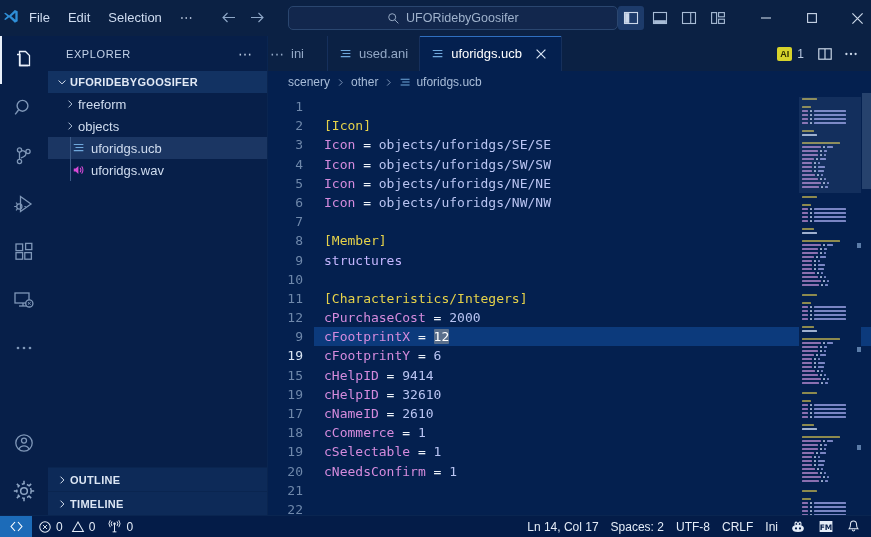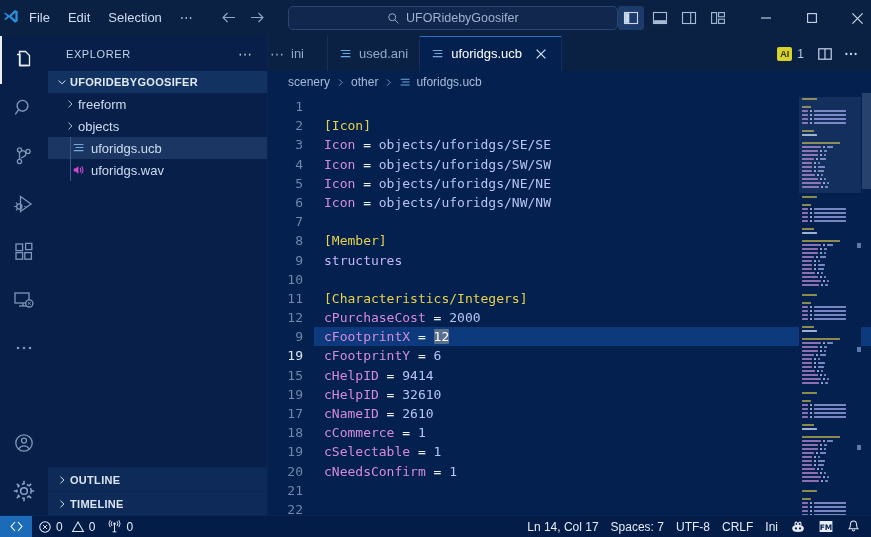--- a/index.html
+++ b/index.html
@@ -1193,21 +1193,21 @@
           <circle cx="8" cy="5" r="1.3" fill="#e4ecf7"></circle>
           <path d="M5.3 2.6a4 4 0 0 0 0 4.8M10.7 2.6a4 4 0 0 1 0 4.8M3.4 1.3a6.4 6.4 0 0 0 0 7.4M12.6 1.3a6.4 6.4 0 0 1 0 7.4" stroke="#e4ecf7" stroke-width="1.05" fill="none"></path>
           <path d="M8 6.3v7.4M6 13.7h4" stroke="#e4ecf7" stroke-width="1.05"></path>
         </svg>
       </span>
       <span>0</span>
     </div>
 
     <div class="sb-right">
       <div class="sb-item">Ln 14, Col 17</div>
-      <div class="sb-item">Spaces: 7</div>
+      <div class="sb-item">Spaces: 2</div>
       <div class="sb-item">UTF-8</div>
       <div class="sb-item">CRLF</div>
       <div class="sb-item">Ini</div>
 
       <div class="sb-item">
         <svg width="16" height="16" viewBox="0 0 16 16">
           <path d="M2.2 9.4c0-2.4 2.6-3.6 5.8-3.6s5.8 1.2 5.8 3.6c0 2.2-2 3.6-5.8 3.6S2.2 11.6 2.2 9.4z" fill="#e4ecf7"></path>
           <path d="M5.2 6.2C4.7 4.2 5.3 2.8 6.6 3.2c1 .3 1.2 1.6 1.3 2.7M10.8 6.2c.5-2-.1-3.4-1.4-3-1 .3-1.2 1.6-1.3 2.7" stroke="#e4ecf7" stroke-width="1.1" fill="none"></path>
           <circle cx="6" cy="9.4" r="1.1" fill="#041c48"></circle>
             <circle cx="10" cy="9.4" r="1.1" fill="#041c48"></circle>

